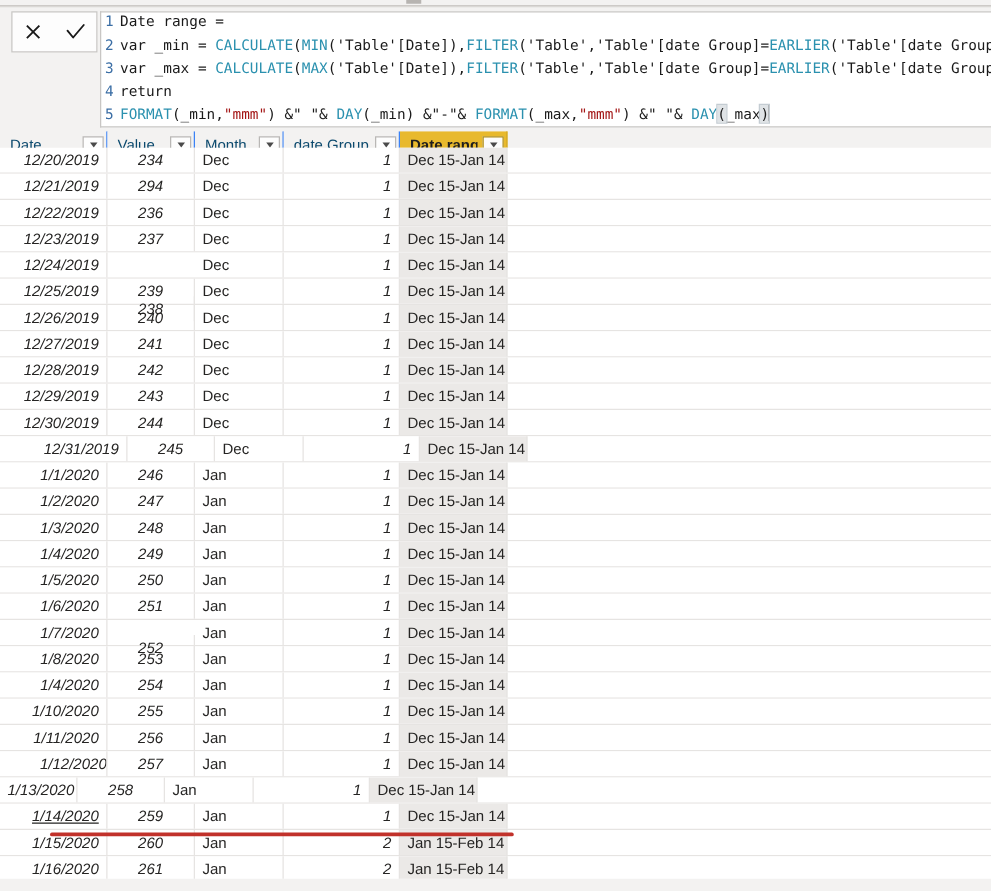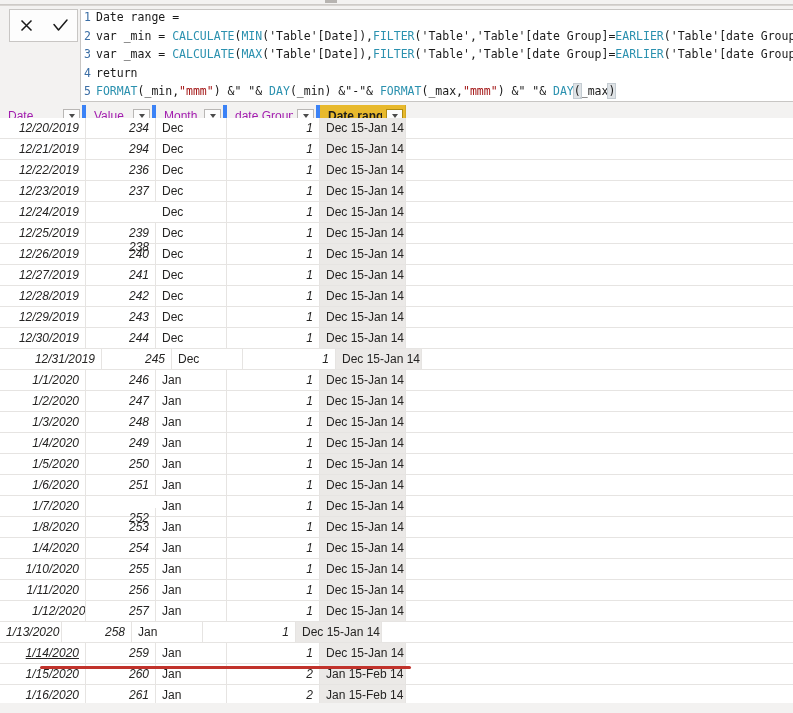--- a/index.html
+++ b/index.html
@@ -137,22 +137,22 @@
     display: flex;
   }
   .hcell {
     display: flex;
     align-items: center;
     justify-content: space-between;
     height: 22px;
     box-sizing: border-box;
     padding: 0 2px 0 8px;
     font-size: 12px;
-    color: #a21caf;
-    border-right: 4px solid #3b82f6;
+    color: #0c4a6e;
+    border-right: 1px solid #3b82f6;
     background: #f3f2f1;
     cursor: pointer;
     position: relative;
   }
   .hcell .htxt { white-space: nowrap; overflow: hidden; }
   .hcell.active {
     background: #e8b92d;
     color: #1d1d1d;
     font-weight: bold;
     border-right: 1px solid #d2a826;
@@ -199,21 +199,21 @@
     line-height: 20px;
     box-sizing: border-box;
     font-size: 12px;
     color: #252423;
     padding: 0 6px;
     border-right: 1px solid #e6e4e2;
     overflow: hidden;
     white-space: nowrap;
   }
   .c-date  { text-align: right; font-style: italic; }
-  .c-value { text-align: right; font-style: italic; }
+  .c-value { text-align: center; font-style: italic; }
   .c-month { text-align: left; }
   .c-group { text-align: right; font-style: italic; }
   .c-range { text-align: left; background: #ebe9e7; }
 
   
   .annot-line {
     position: absolute;
     left: 40px;
     top: 666px;
     width: 371px;

